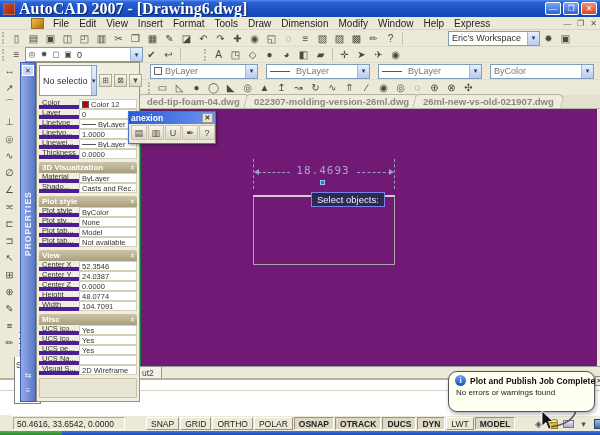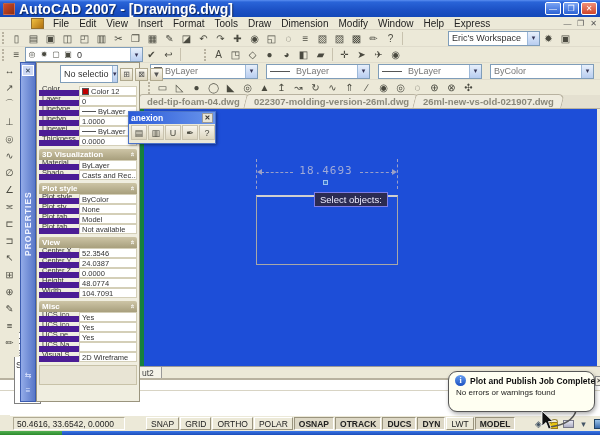--- a/index.html
+++ b/index.html
@@ -4,21 +4,21 @@
 <style>
   * { margin:0; padding:0; box-sizing:border-box; }
   html,body { width:600px; height:435px; overflow:hidden; font-family:"Liberation Sans",sans-serif; background:#ece9d8; position:relative; }
   .abs { position:absolute; }
 
   
   #titlebar { left:0; top:0; width:600px; height:17px;
     background:linear-gradient(180deg,#5a8ef0 0%,#2964d8 12%,#1c50c4 60%,#1348b8 100%);
     display:flex; align-items:center; padding:0 3px; color:#fff; }
   #titlebar .appico { width:12px; height:12px; background:linear-gradient(135deg,#d04a28,#8c2f14); border:1px solid #fff3; margin-right:4px; flex:0 0 auto; }
-  #titlebar .ttext { font-size:14px; font-weight:bold; text-shadow:1px 1px 1px #0008; white-space:nowrap; flex:1; }
+  #titlebar .ttext { font-size:16px; font-weight:bold; text-shadow:1px 1px 1px #0008; white-space:nowrap; flex:1;font-family:Liberation Serif, serif; }
   .winbtn { width:16px; height:13px; margin-left:2px; border:1px solid #fff; border-radius:2px;
     background:linear-gradient(180deg,#7aa4f4,#2c62d4); color:#fff; font-size:8px; line-height:11px; text-align:center; }
   .winbtn.close { background:linear-gradient(180deg,#f09078,#d0452a); }
 
   
   #menubar { left:0; top:17px; width:600px; height:13px; background:#ece9d8; border-bottom:1px solid #d8d4c4;
     display:flex; align-items:center; font-size:10px; color:#222;padding-left:28px; }
   #menubar .mico { width:13px; height:11px; background:linear-gradient(135deg,#f0c040,#b07010); margin:0 4px 0 3px; border:1px solid #96702a; }
   .menu-item { padding:0 5px; white-space:nowrap; }
   #menu-right { margin-left:auto; display:flex; color:#555; }
@@ -43,21 +43,21 @@
   .cswatch { width:8px; height:8px; background:#fff; border:1px solid #666; margin-left:3px; }
 
   
   #doctabs { left:138px; top:95px; width:462px; height:14px; background:#e4e0d0; border-bottom:1px solid #b8b2a0;
     display:flex; align-items:flex-end; font-size:9.5px; color:#8a887a; font-weight:bold; }
   .doc-tab { padding:1px 8px 1px 8px; border:1px solid #b8b2a0; border-bottom:none; background:#efecdf;
     white-space:nowrap; margin-right:-4px; border-radius:3px 6px 0 0; transform:skewX(-14deg); }
   .doc-tab b { display:inline-block; transform:skewX(14deg); font-weight:bold; }
 
   
-  #canvas { left:138px; top:109px; width:459px; height:257px; background:#1d4ed8; border-left:6px solid #15803d; }
+  #canvas { left:138px; top:109px; width:459px; height:257px; background:#701a75; border-left:3px solid #15803d; }
   #rect-entity { left:112px; top:86px; width:142px; height:70px; border:1px solid #a8a8a8; border-top:2px solid #d0d0d0; }
   .extline { width:1px; height:30px; border-left:1px dashed #9aa0c8; top:50px; }
   .dimseg { height:1px; border-top:1px dashed #9aa0c8; top:63px; }
   .dimarrow { width:0; height:0; top:60px; border-top:3px solid transparent; border-bottom:3px solid transparent; }
   #dim-text { left:148px; top:55px; width:68px; text-align:center; font-family:"DejaVu Sans Mono",monospace;
     font-size:11px; color:#aeb4d8; letter-spacing:1px; opacity:.9; }
   #dim-grip { left:179px; top:71px; width:5px; height:5px; background:#2f6fd0; border:1px solid #9cc0f0; }
   #prompt-tip { left:170px; top:83px; padding:1px 5px; background:#2b2b52; border:1px solid #7d7de8;
     color:#eef; font-size:9.5px; white-space:nowrap; }
 
@@ -91,29 +91,29 @@
   
   #palstrip { left:20px; top:62px; width:16px; height:340px; background:linear-gradient(90deg,#93abe8,#5877c8);
     z-index:20; display:flex; flex-direction:column; align-items:center; border:1px solid #3c5cb0; }
   #palstrip .px { width:12px; height:11px; background:#cdd8f4; border:1px solid #fff; color:#234; font-size:7px; line-height:9px; text-align:center; margin-top:2px; }
   #palstrip .vtext { flex:1; display:flex; align-items:flex-end; justify-content:center; writing-mode:vertical-rl;
     transform:rotate(180deg); font-size:8.5px; font-weight:bold; color:#eef2ff; letter-spacing:1px; padding:6px 0; }
   #palstrip .pico { width:12px; height:12px; color:#dde6ff; font-size:8px; text-align:center; margin-bottom:3px; }
 
   #palette { left:36px; top:62px; width:104px; height:340px; background:#f0eee0; border:1px solid #9a947e; z-index:18; padding:2px 2px; }
   #pal-top { display:flex; align-items:center; margin-bottom:3px; }
-  #pal-top .combo { width:58px; height:18px;margin-left:21px; }
+  #pal-top .combo { width:58px; height:31px; }
   .palbtn { width:13px; height:13px; border:1px solid #b0a98e; background:linear-gradient(180deg,#faf8f0,#ddd6c0);
     font-size:8px; color:#555; text-align:center; line-height:11px; margin-left:2px; }
   .psec { margin-bottom:3px; }
   .psec-h { height:11px; background:linear-gradient(180deg,#cdc5a6,#a89f7d); color:#fff; font-size:8px; font-weight:bold;
     display:flex; align-items:center; padding:0 3px; border-radius:2px 2px 0 0; }
   .psec-h::after { content:"\00AB"; margin-left:auto; transform:rotate(90deg); font-size:8px; }
   .prow { display:flex; height:10px; font-size:7.5px; color:#333; }
-  .plabel { width:40px; padding-left:3px; display:flex; align-items:center; overflow:hidden; white-space:nowrap; border-bottom:6px solid #4c1d95; }
+  .plabel { width:40px; padding-left:3px; display:flex; align-items:center; overflow:hidden; white-space:nowrap; border-bottom:4px solid #4c1d95; }
   .pval { flex:1; background:#fff; border:1px solid #d4cfb8; display:flex; align-items:center; padding-left:2px; overflow:hidden; white-space:nowrap; }
   .swatch { display:none; }
   .swatch.has-swatch { display:inline-block; width:7px; height:7px; border:1px solid #555; margin-right:2px; flex:0 0 auto; }
   .pprefix { display:inline-block; }
   .pprefix:not(:empty) { width:14px; border-top:1px solid #555; margin-right:2px; }
   #pal-bottom { height:20px; border:1px solid #c8c2a8; background:#e8e4d4; margin-top:2px; }
 
   
   #statusbar { left:0; top:415px; width:600px; height:16px; background:#ece9d8; border-top:1px solid #fff;
     display:flex; align-items:center; font-size:9px; color:#222;margin-left:10px; }

